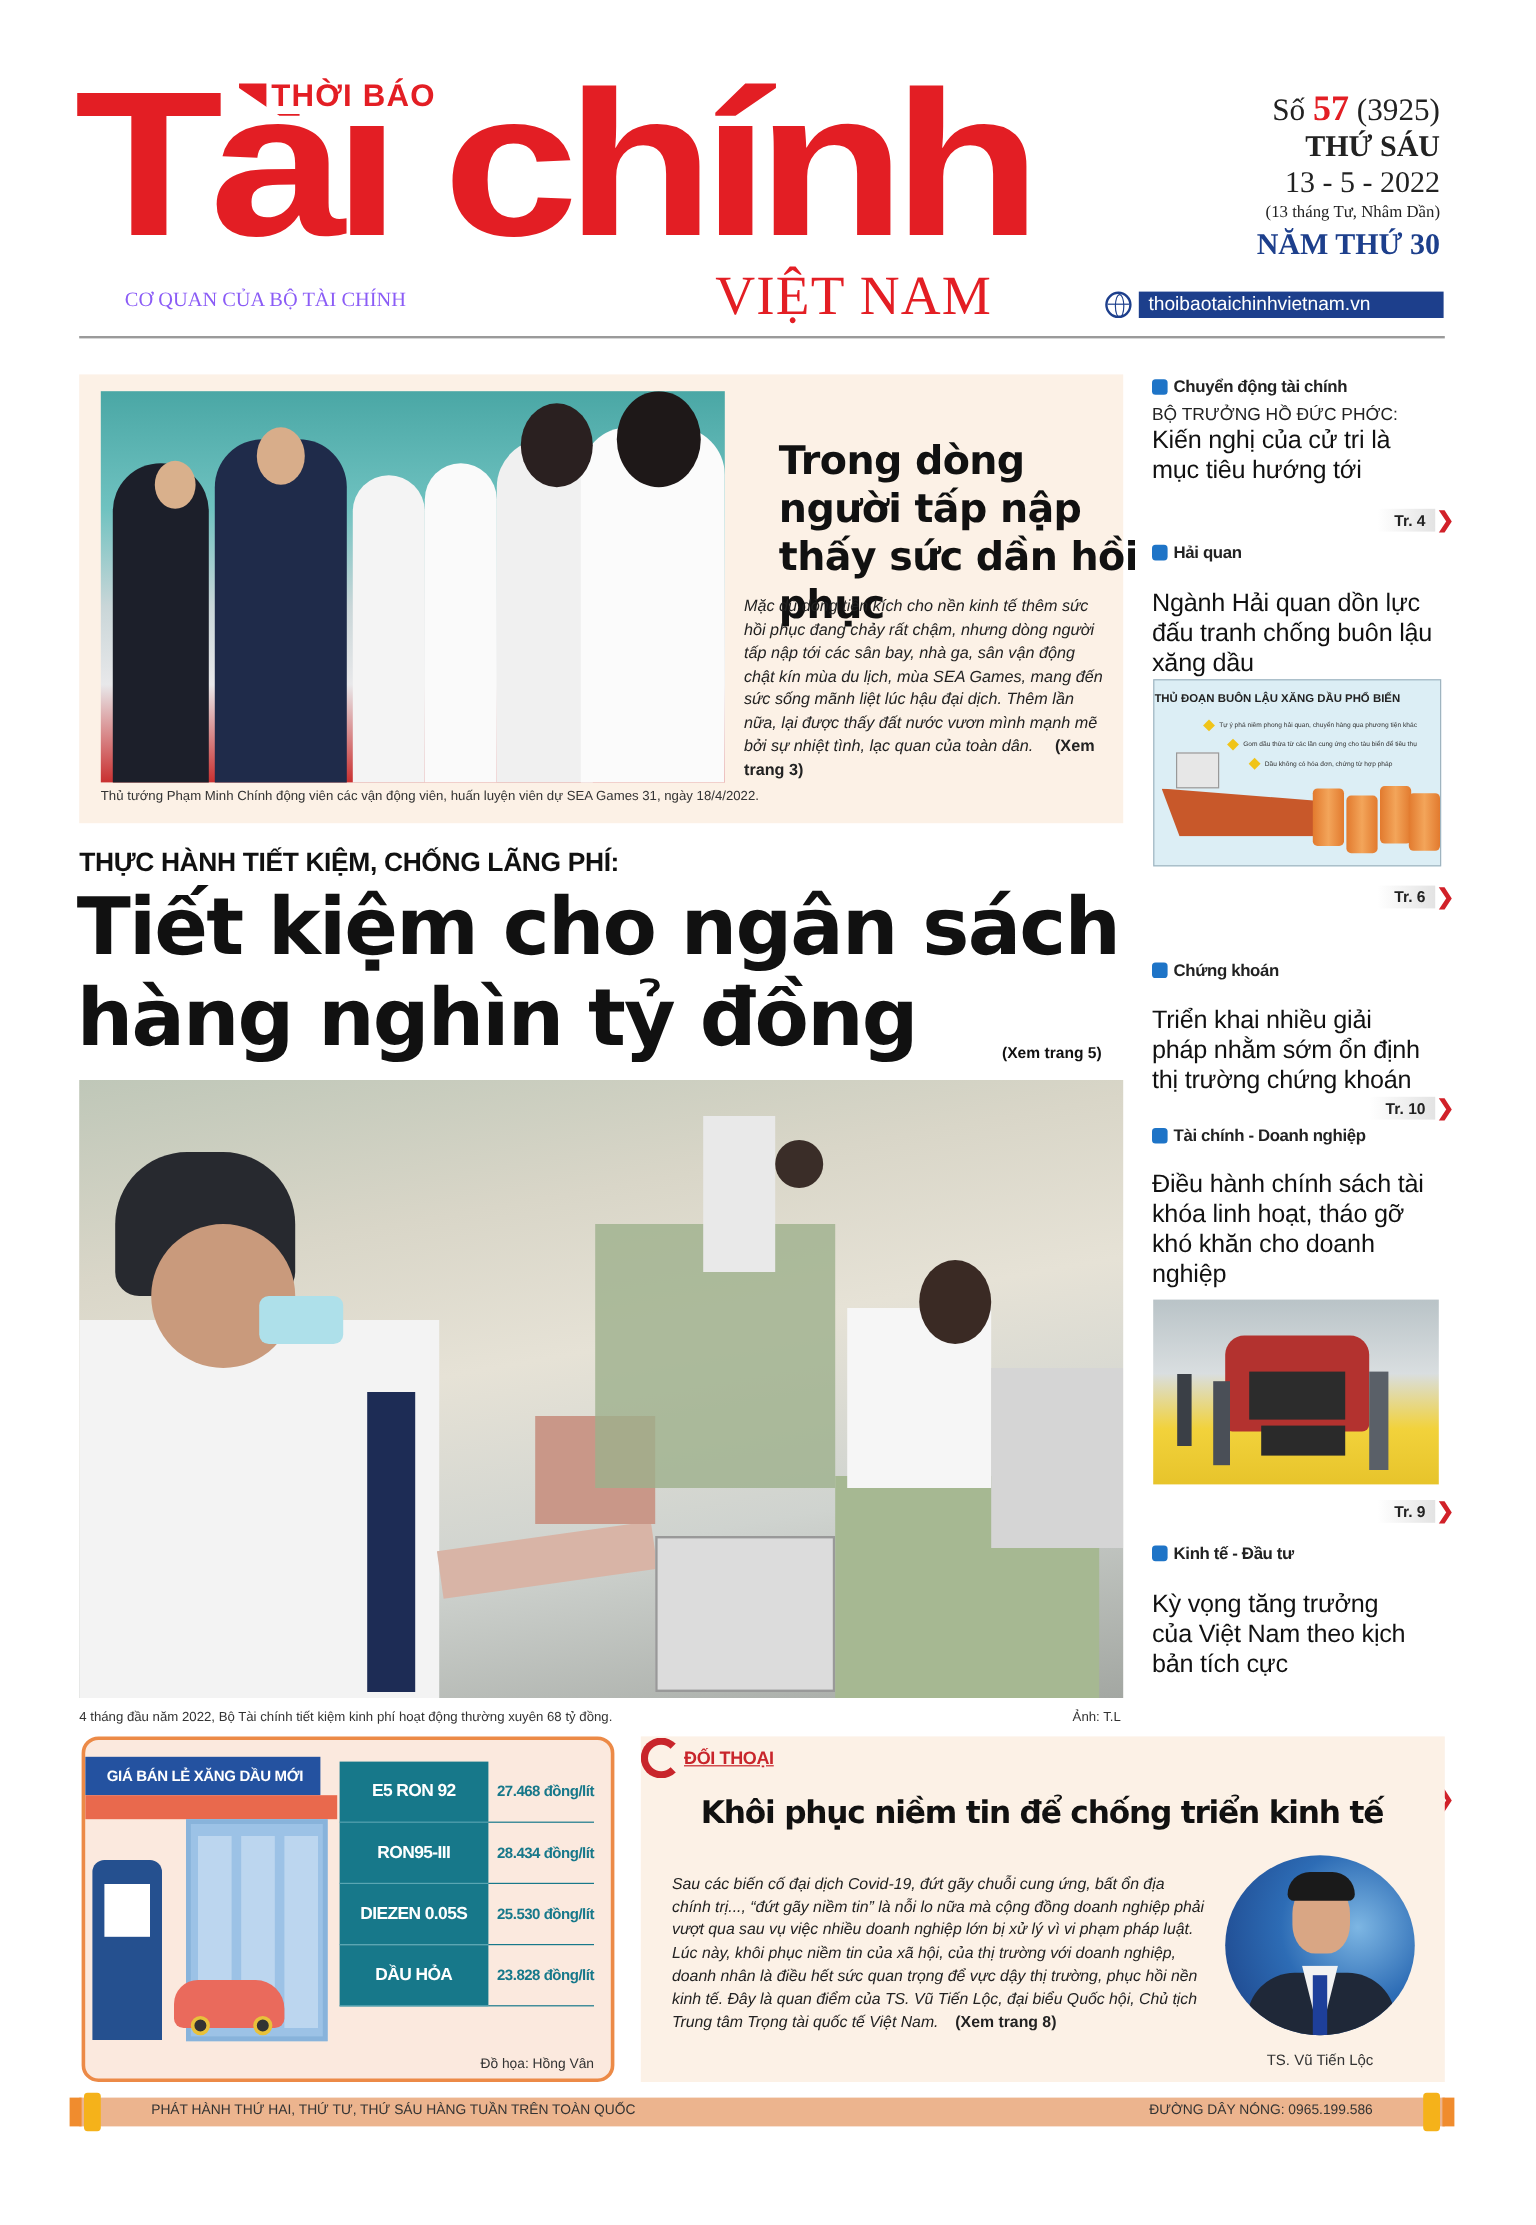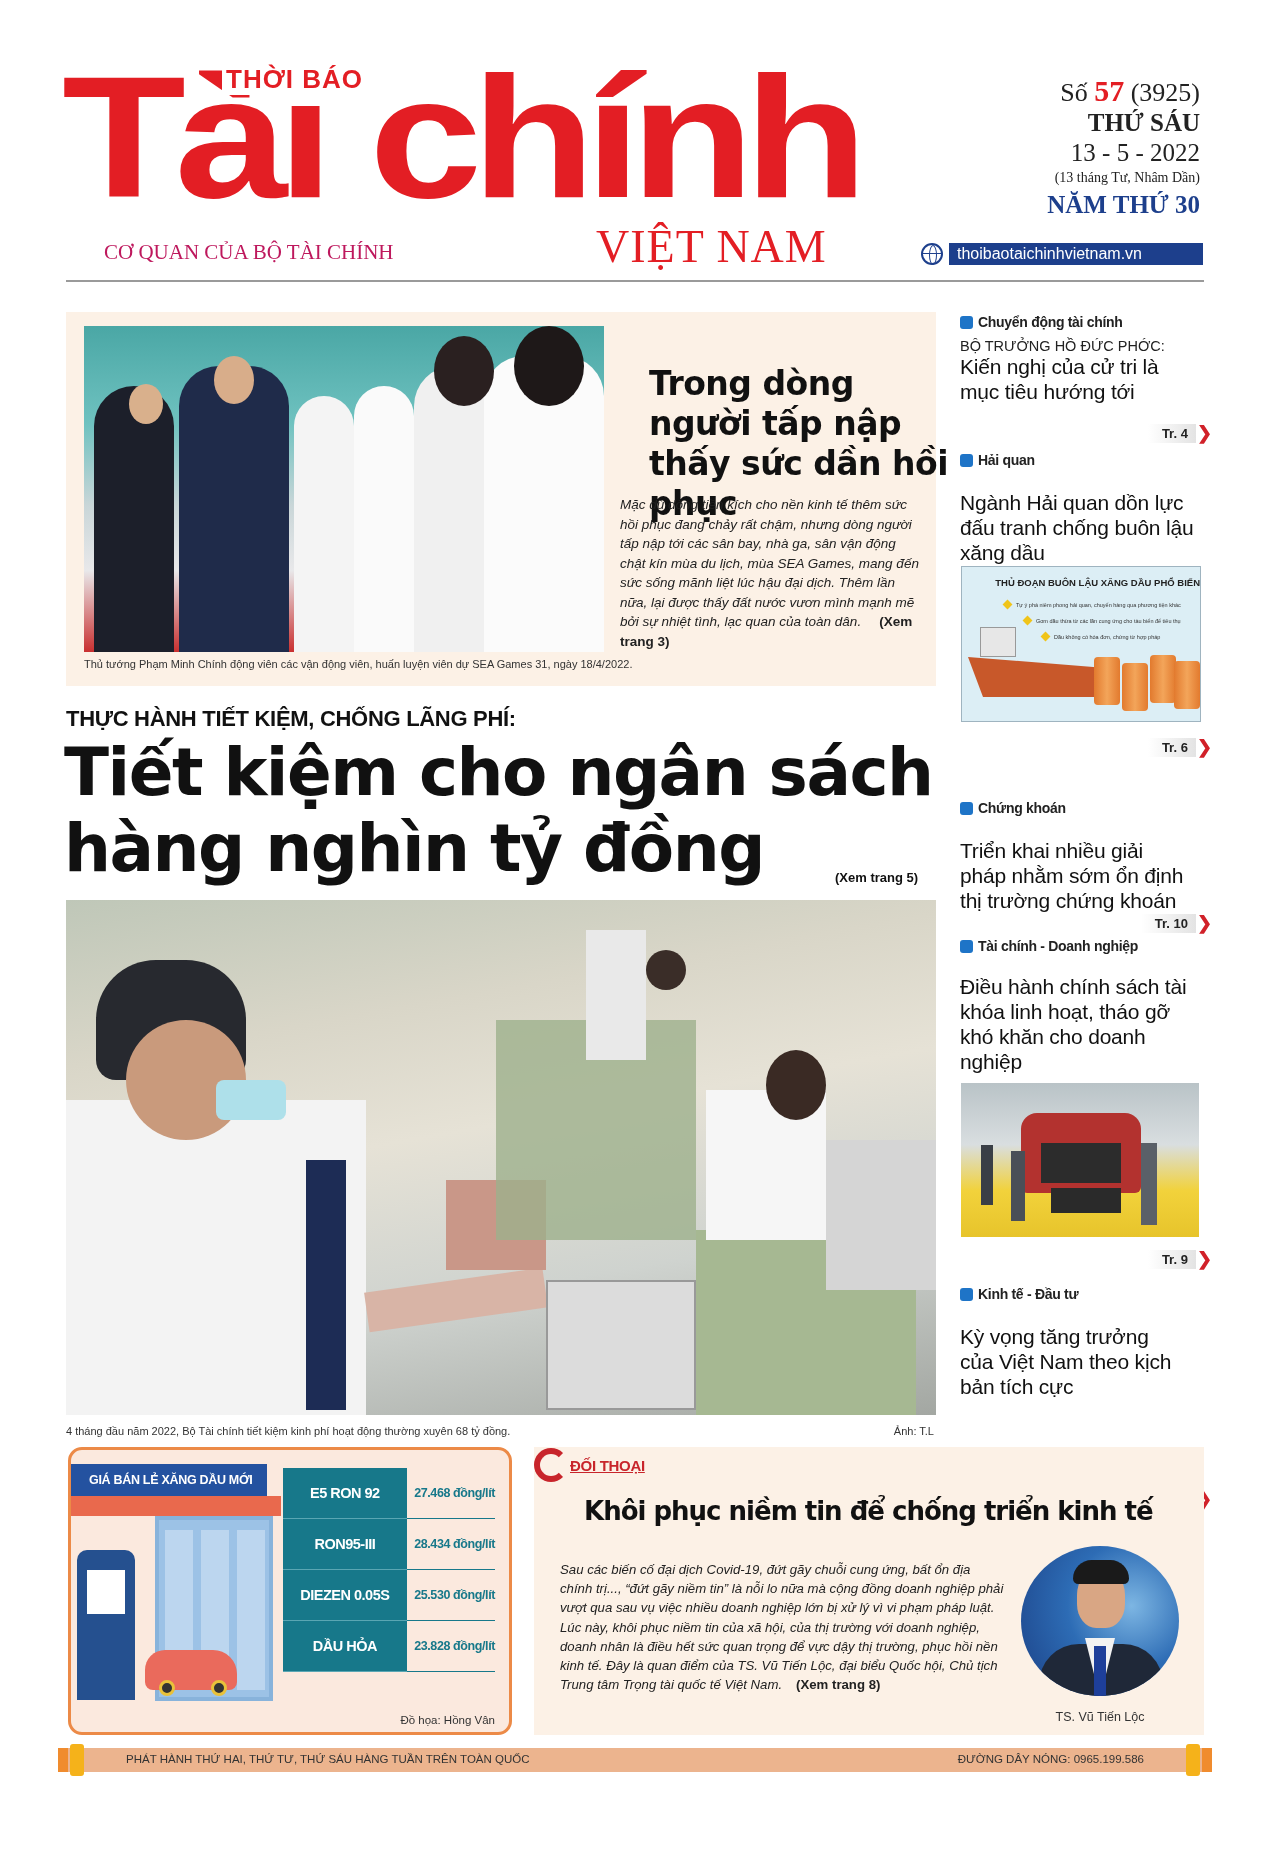--- a/index.html
+++ b/index.html
@@ -1,21 +1,21 @@
 <!DOCTYPE html>
 <html><head>
 <meta charset="utf-8">
 <style>
   * { box-sizing: border-box; margin: 0; padding: 0; }
   body { width: 1280px; height: 1854px; background: #ffffff; position: relative; overflow: hidden; font-family: "Liberation Sans", sans-serif; color: #111; }
   .abs { position: absolute; }
   .logo-toptitle { left: 222px; top: 64px; font-family: "Liberation Sans", sans-serif; font-weight: 700; font-size: 26px; color: #e31e24; letter-spacing: 1px; }
   .logo-big { left: 62px; top: 52px; font-family: "Liberation Sans", sans-serif; font-weight: 700; font-size: 172px; line-height: 170px; color: #e31e24; letter-spacing: -9px; transform: scaleX(1.18); transform-origin: left top; }
   .logo-vn { left: 596px; top: 220px; font-family: "Liberation Serif", serif; font-size: 46px; color: #e31e24; letter-spacing: 1px; }
-  .logo-org { left: 104px; top: 240px; font-family: "Liberation Serif", serif; font-size: 21px; color: #be185d; }
+  .logo-org { left: 104px; top: 240px; font-family: "Liberation Serif", serif; font-size: 17px; color: #8b5cf6; }
 
   .issue { right: 80px; top: 74px; text-align: right; font-family: "Liberation Serif", serif; color: #222; }
   .issue .l1 { font-size: 26px; }
   .issue .l1 .num { color: #e31e24; font-weight: 700; font-size: 30px; }
   .issue .l2 { font-size: 25px; font-weight: 700; line-height: 30px; }
   .issue .l3 { font-size: 25px; line-height: 30px; }
   .issue .l4 { font-size: 14px; line-height: 20px; }
   .issue .l5 { font-size: 25px; font-weight: 700; color: #1d3f8c; line-height: 34px; }
   .site { left: 921px; top: 243px; width: 282px; height: 22px; display: flex; align-items: center; }
   .site .globe { width: 22px; height: 22px; border: 2px solid #1d3f8c; border-radius: 50%; position: relative; margin-right: 6px; }
@@ -48,21 +48,21 @@
   .side { left: 960px; width: 250px; }
   .cat { display: flex; align-items: center; font-size: 14px; font-weight: 700; color: #222; letter-spacing: -0.3px; }
   .cat .sq { width: 13px; height: 13px; background: #1e74c7; border-radius: 3px; margin-right: 5px; }
   .side-kicker { font-size: 14.5px; color: #222; margin-top: 8px; }
   .side-title { font-size: 21px; line-height: 25px; color: #111; letter-spacing: -0.2px; }
   .tr { position: absolute; right: 68px; height: 22px; display: flex; align-items: center; }
   .tr .lbl { background: linear-gradient(90deg,#fff 0%, #e3e3e3 100%); font-size: 13px; font-weight: 700; padding: 2px 8px 2px 14px; color: #222; }
   .tr .chev { color: #d12129; font-weight: 700; font-size: 18px; margin-left: 1px; }
 
   .smuggle-box { left: 961px; top: 566px; width: 240px; height: 156px; background: #dceef5; border: 1px solid #9fb4c0; overflow: hidden; }
-  .smuggle-title { position: absolute; left: 0; top: 10px; width: 100%; text-align: right; font-size: 9.5px; font-weight: 700; color: #222; }
+  .smuggle-title { position: absolute; left: 0; top: 10px; width: 100%; text-align: left; font-size: 9.5px; font-weight: 700; color: #222; }
   .smuggle-pt { position: absolute; font-size: 5.5px; color: #333; display: flex; align-items: center; }
   .smuggle-pt .dot { width: 7px; height: 7px; background: #f0c419; transform: rotate(45deg); margin-right: 5px; }
   .ship { position: absolute; left: 6px; top: 90px; width: 150px; height: 40px; background: #c8582a; clip-path: polygon(0 0, 100% 30%, 100% 100%, 10% 100%); }
   .ship-deck { position: absolute; left: 18px; top: 60px; width: 36px; height: 30px; background: #e7e7e7; border: 1px solid #999; }
   .barrel { position: absolute; width: 26px; height: 48px; background: linear-gradient(90deg,#e27a2e,#f3a55a,#e27a2e); border-radius: 4px; }
 
   .factory-photo { left: 961px; top: 1083px; width: 238px; height: 154px; overflow: hidden; background: linear-gradient(180deg,#b9c3c7 0%, #d9dee0 40%, #f2d23b 70%, #e7c42b 100%); }
 
   
   .fuel-box { left: 68px; top: 1447px; width: 444px; height: 288px; border: 3px solid #ec8a47; border-radius: 14px; background: #fbe9de; overflow: hidden; }

